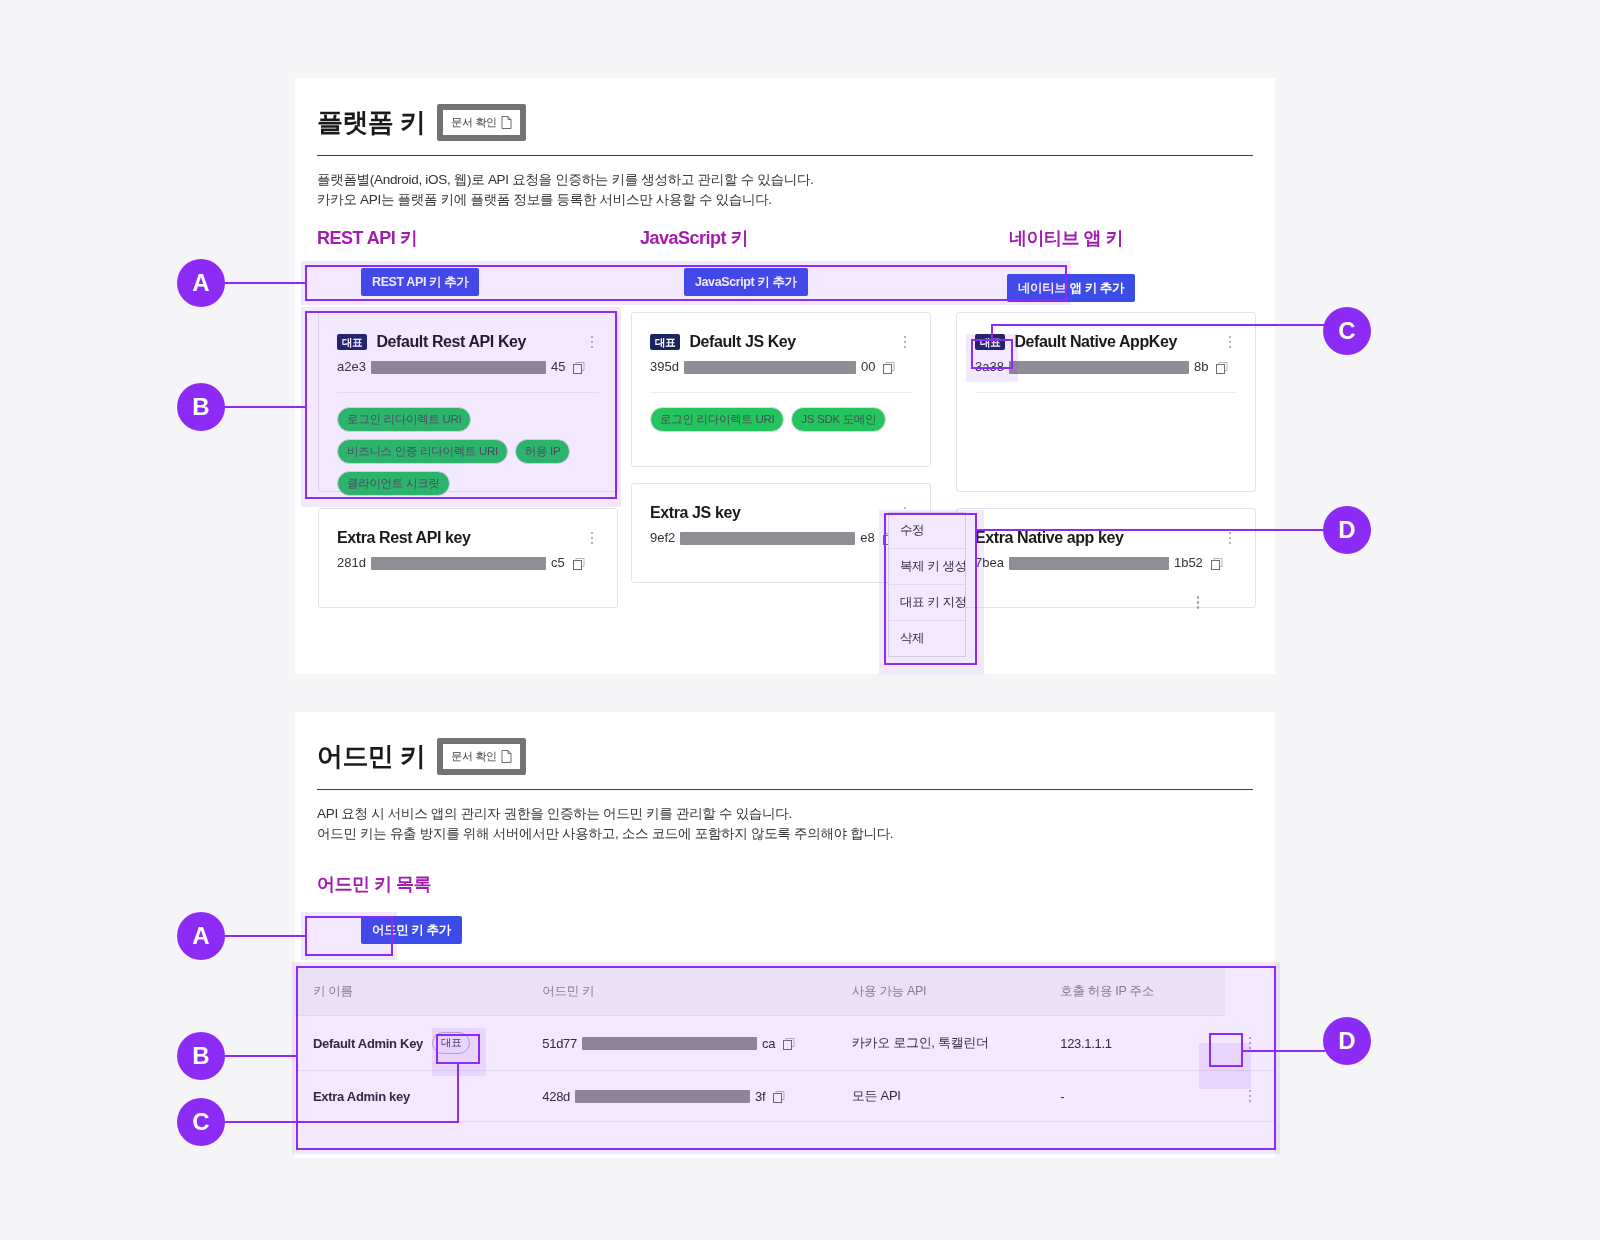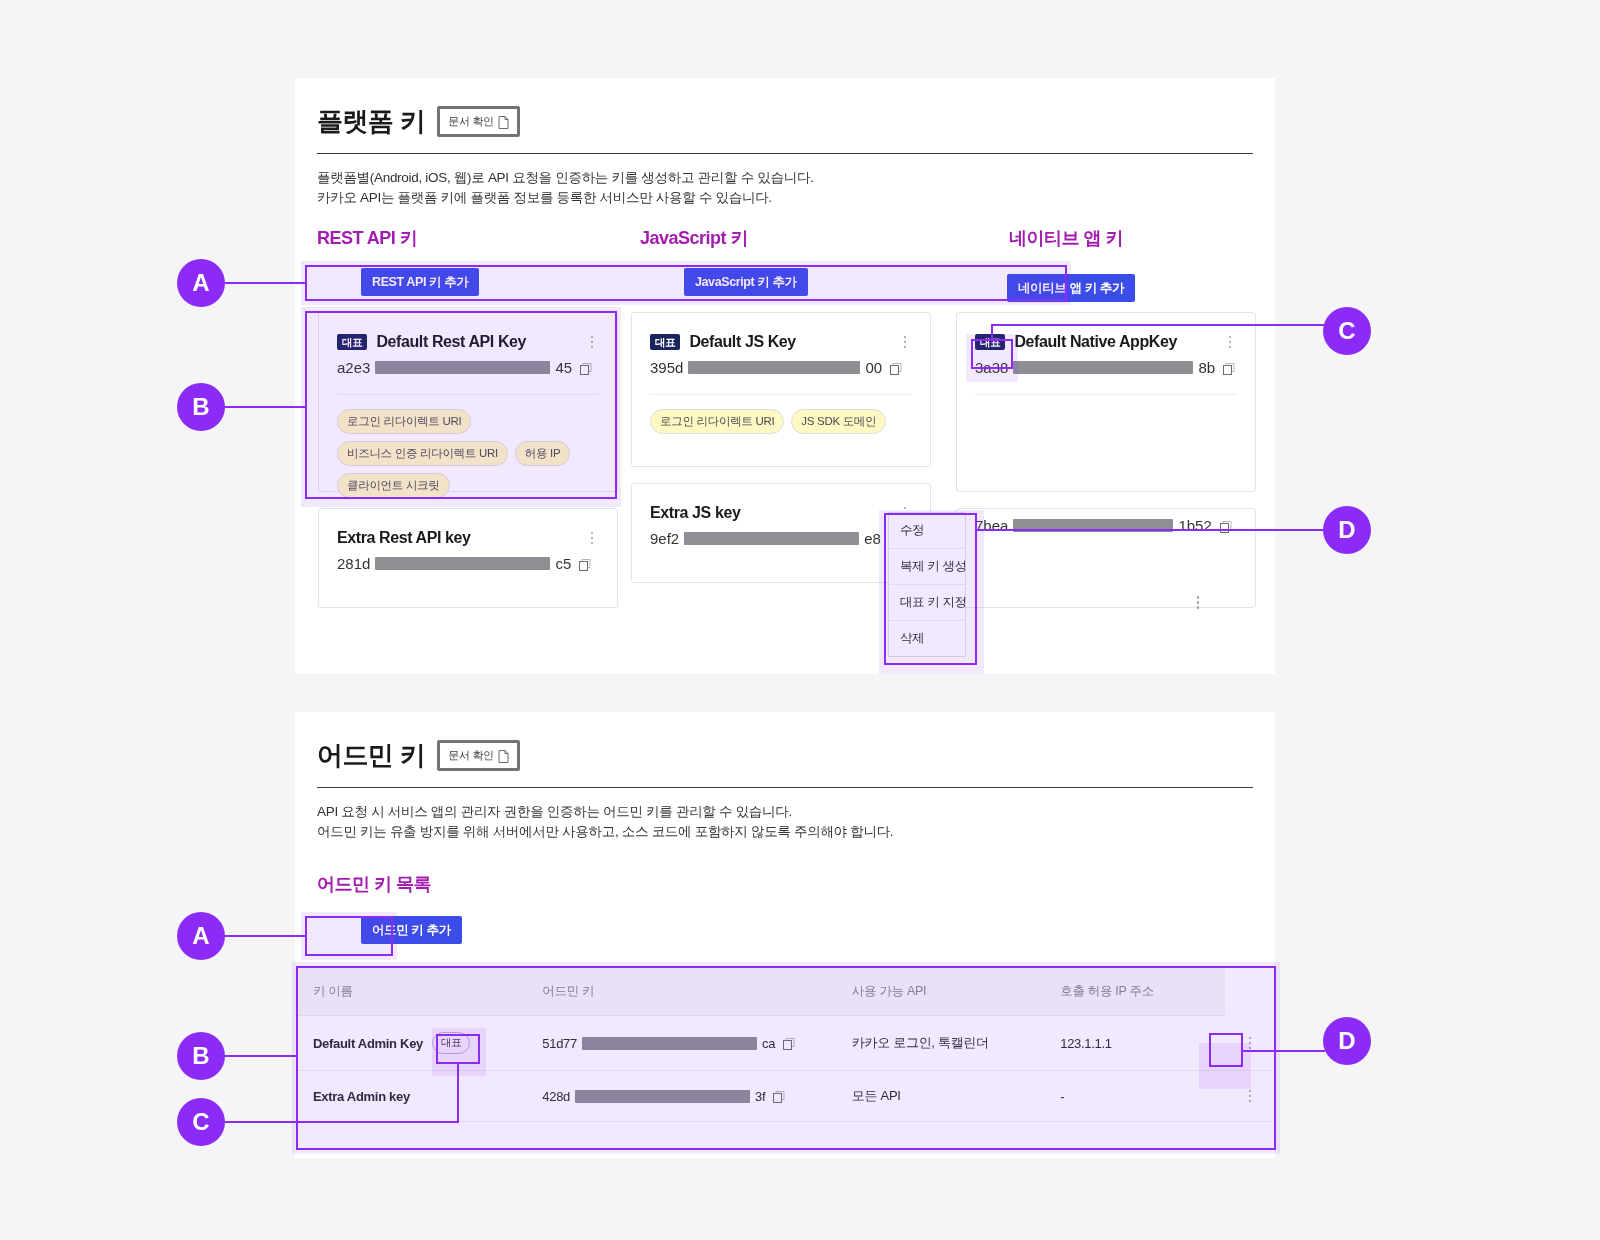--- a/index.html
+++ b/index.html
@@ -21,23 +21,23 @@
     width:980px;
   }
   #panel-platform { top:78px; height:596px; }
   #panel-admin    { top:712px; height:446px; }
 
   .panel-inner { padding:26px 0 0 0; margin:0 22px; }
 
   .sec-head { display:flex; align-items:center; gap:12px; }
   .sec-title { font-size:26px; font-weight:bold; letter-spacing:-0.6px; color:#1a1a1a; }
   .doc-btn {
-    border:3px solid #737373; background:#fff; border-radius:2px;
+    border:6px solid #737373; background:#fff; border-radius:2px;
     font-size:11px; color:#3a3a3a; padding:5px 8px;
-    display:inline-flex; align-items:flex-end; gap:4px; cursor:pointer;
+    display:inline-flex; align-items:center; gap:4px; cursor:pointer;
     letter-spacing:-0.3px;
   }
   .doc-icon { width:11px; height:13px; display:inline-block; position:relative; }
   .doc-icon svg { display:block; }
 
   .hr { border:0; border-top:1px solid #3a3a3a; margin:14px 0 0 0; height:0; }
   .desc { margin-top:14px; font-size:13.5px; line-height:1.45; color:#333; letter-spacing:-0.3px; }
   .col-head {
     position:absolute; font-size:18px; font-weight:bold; color:#a21caf; letter-spacing:-0.5px;
   }
@@ -59,29 +59,29 @@
   }
   .kcard-head { display:flex; align-items:center; gap:9px; padding:20px 18px 0 18px; }
   .badge-rep {
     background:#1a2560; color:#fff; font-size:10.5px; font-weight:bold;
     padding:3px 5px; border-radius:2px; letter-spacing:-0.3px; line-height:1;
   }
   .kcard-name { font-size:16px; font-weight:bold; color:#1a1a1a; letter-spacing:-0.4px; flex:1; }
   .kebab { width:14px; display:flex; flex-direction:column; align-items:center; gap:2.5px; cursor:pointer; padding:2px 0; }
   .kebab i { width:2.5px; height:2.5px; background:#9a9aa2; border-radius:50%; display:block; }
 
-  .kcard-key { display:flex; align-items:center; gap:5px; padding:8px 18px 0 18px; font-size:15px; color:#333; }
+  .kcard-key { display:flex; align-items:flex-end; gap:5px; padding:8px 18px 0 18px; font-size:13px; color:#333; }
   .masked { display:inline-block; height:13px; background:#8e8e94; border-radius:1px; vertical-align:middle; }
   .copy-ic { width:13px; height:13px; display:inline-block; margin-left:3px; cursor:pointer; }
 
   .kcard-sep { height:1px; background:#ededf0; margin:18px 18px 0 18px; }
   .chips { display:flex; flex-wrap:wrap; gap:7px; padding:14px 18px 18px 18px; }
   .chip {
     border:1px solid #dcdce2; border-radius:20px; font-size:11.5px; color:#4a4a52;
-    padding:4px 9px; background:#fef9c3; letter-spacing:-0.3px; white-space:nowrap;
+    padding:4px 9px; background:#22c55e; letter-spacing:-0.3px; white-space:nowrap;
   }
 
   
   .dropdown {
     position:absolute; background:#fff; border:1px solid #dedee3;
     width:78px; z-index:40;
   }
   .dd-item { font-size:12.5px; color:#2b2b2b; padding:9px 11px; border-bottom:1px solid #ededf0; letter-spacing:-0.4px; cursor:pointer; white-space:nowrap; }
   .dd-item:last-child { border-bottom:0; }
 
@@ -279,20 +279,28 @@
       <span class="copy-ic">
         <svg width="13" height="13" viewBox="0 0 13 13">
             <rect x="0.5" y="3.5" width="8" height="9" fill="none" stroke="#6a6a72"></rect>
             <path d="M3 3.5V1.5h8v8H9" fill="none" stroke="#b5b5bd"></path>
           </svg>
       </span>
     </div>
   </div>
 
   <div class="kcard" style="left:661px; top:430px; width:300px; height:100px;">
+    <div class="kcard-head">
+      <span class="kcard-name">Extra Native app key</span>
+      <span class="kebab">
+          <i></i>
+          <i></i>
+          <i></i>
+        </span>
+    </div>
     <div class="kcard-key">
       <span>7bea</span>
       <span class="masked" style="width:160px;"></span>
       <span>1b52</span>
       <span class="copy-ic">
         <svg width="13" height="13" viewBox="0 0 13 13">
             <rect x="0.5" y="3.5" width="8" height="9" fill="none" stroke="#6a6a72"></rect>
             <path d="M3 3.5V1.5h8v8H9" fill="none" stroke="#b5b5bd"></path>
           </svg>
       </span>

